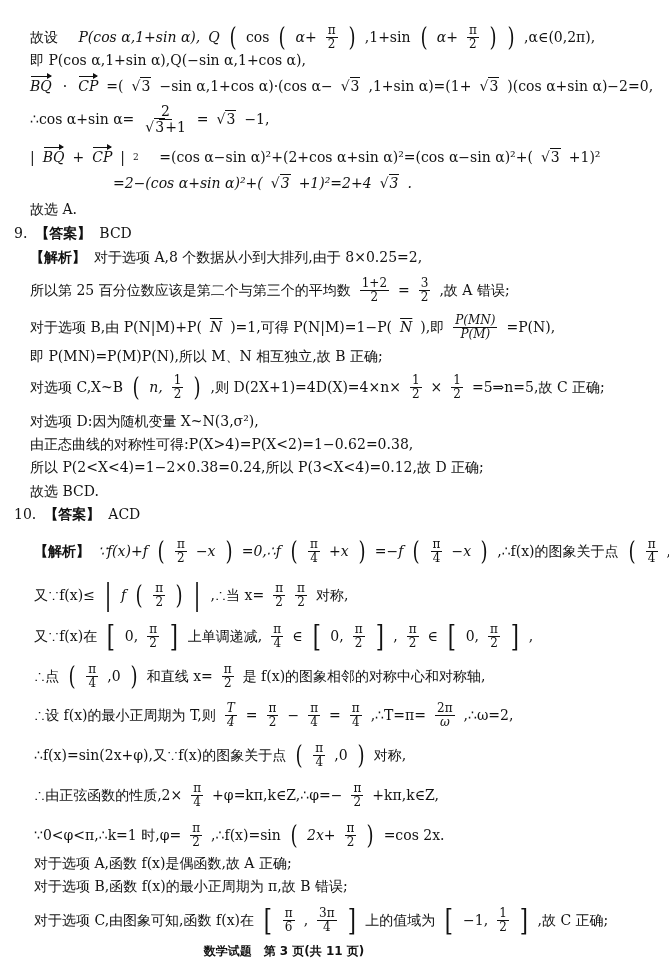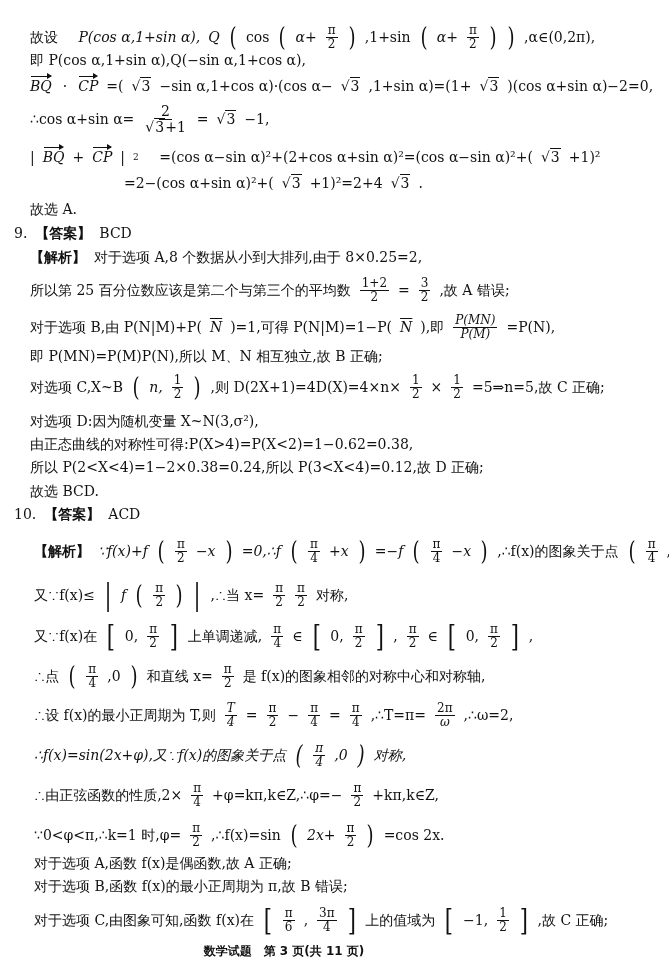--- a/index.html
+++ b/index.html
@@ -86,21 +86,21 @@
     <span class="vec i">BQ</span>
     <span>+</span>
     <span class="vec i">CP</span>
     <span>|</span>
     <sup>2</sup>&nbsp;
     <span>=(cos α−sin α)²+(2+cos α+sin α)²=(cos α−sin α)²+(</span>
     <span class="sqrt">√<span class="rad">3</span></span>
     <span>+1)²</span>
   </div>
 
-  <div class="line" style="top:176px;left:124px;">
+  <div class="line" style="top:176px;left:113px;font-style:italic;">
     <span>=2−(cos α+sin α)²+(</span>
     <span class="sqrt">√<span class="rad">3</span></span>
     <span>+1)²=2+4</span>
     <span class="sqrt">√<span class="rad">3</span></span>
     <span>.</span>
   </div>
 
   <div class="line" style="top:202px;left:30px;">
     <span>故选 A.</span>
   </div>
@@ -328,21 +328,21 @@
         <span class="den">4</span>
       </span>
     <span>,∴T=π=</span>
     <span class="frac">
         <span class="num">2π</span>
         <span class="den i">ω</span>
       </span>
     <span>,∴ω=2,</span>
   </div>
 
-  <div class="line" style="top:742px;left:34px;font-style:italic;">
+  <div class="line" style="top:742px;left:34px;">
     <span>∴f(x)=sin(2x+φ),又∵f(x)的图象关于点</span>
     <span class="big-paren">(</span>
       <span class="frac">
         <span class="num">π</span>
         <span class="den">4</span>
       </span>
       <span>,0</span>
       <span class="big-paren">)</span>
     <span>对称,</span>
   </div>

